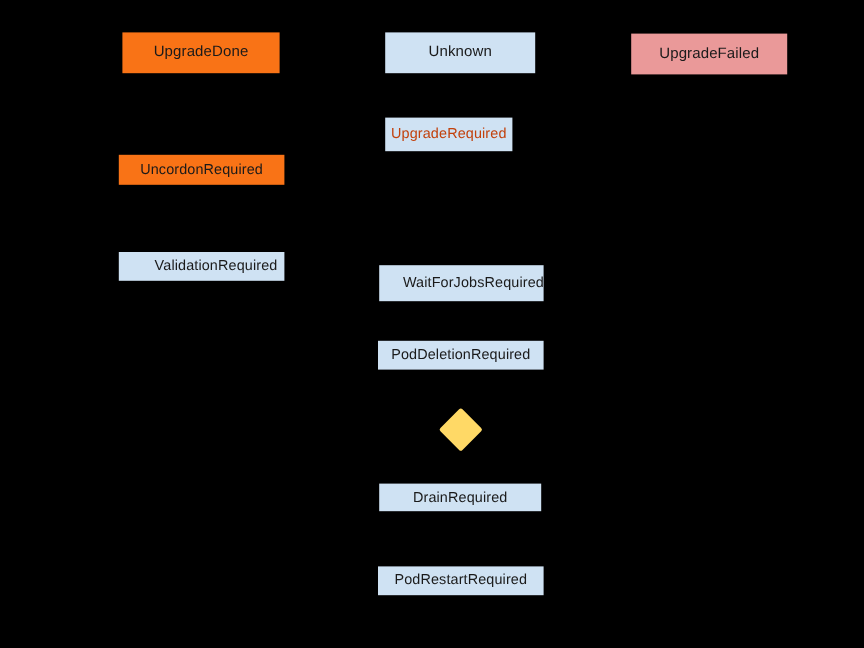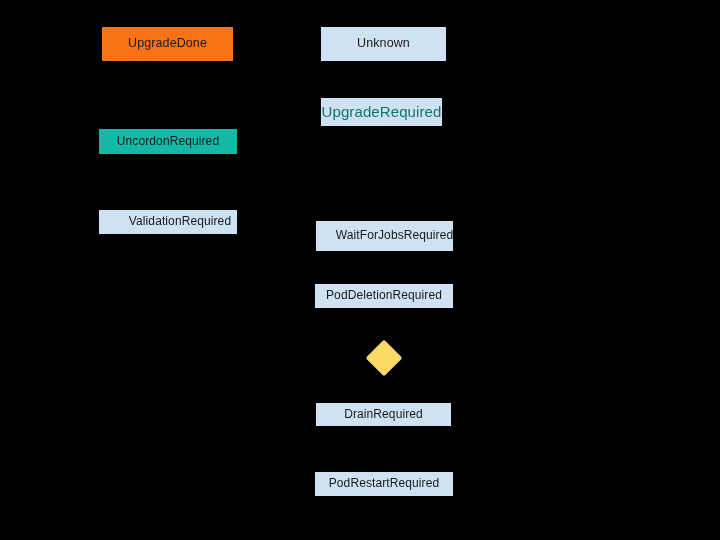--- a/index.html
+++ b/index.html
@@ -51,24 +51,27 @@
 </head>
 <body>
 
 <div id="diagram-canvas" style="background: rgb(0, 0, 0);">
     <div class="node node-rect" style="left: 102px; top: 27px; width: 131px; height: 34px; background: #f97316; color: rgb(26, 26, 26); font-size: 12.5px;">
       <span class="node-label">UpgradeDone</span>
     </div>
     <div class="node node-rect" style="left: 321px; top: 27px; width: 125px; height: 34px; background: rgb(207, 226, 243); color: rgb(26, 26, 26); font-size: 12.5px;">
       <span class="node-label">Unknown</span>
     </div>
-    <div class="node node-rect" style="left: 321px; top: 98px; width: 121px; height: 28px; background: rgb(207, 226, 243); color: #0f766e; font-size: 15px;">
+    <div class="node node-rect" style="left: 526px; top: 28px; width: 130px; height: 34px; background: rgb(234, 153, 153); color: rgb(26, 26, 26); font-size: 12.5px;">
+      <span class="node-label">UpgradeFailed</span>
+    </div>
+    <div class="node node-rect" style="left: 321px; top: 98px; width: 106px; height: 28px; background: rgb(207, 226, 243); color: #c2410c; font-size: 12px;">
       <span class="node-label">UpgradeRequired</span>
     </div>
-    <div class="node node-rect" style="left: 99px; top: 129px; width: 138px; height: 25px; background: #14b8a6; color: rgb(26, 26, 26); font-size: 12px;">
+    <div class="node node-rect" style="left: 99px; top: 129px; width: 138px; height: 25px; background: #f97316; color: rgb(26, 26, 26); font-size: 12px;">
       <span class="node-label">UncordonRequired</span>
     </div>
     <div class="node node-rect" style="left: 99px; top: 210px; width: 138px; height: 24px; background: rgb(207, 226, 243); color: rgb(26, 26, 26); font-size: 12px; padding-left: 24px;">
       <span class="node-label">ValidationRequired</span>
     </div>
     <div class="node node-rect" style="left: 316px; top: 221px; width: 137px; height: 30px; background: rgb(207, 226, 243); color: rgb(26, 26, 26); font-size: 12px; padding-left: 20px;">
       <span class="node-label">WaitForJobsRequired</span>
     </div>
     <div class="node node-rect" style="left: 315px; top: 284px; width: 138px; height: 24px; background: rgb(207, 226, 243); color: rgb(26, 26, 26); font-size: 12px;">
       <span class="node-label">PodDeletionRequired</span>

